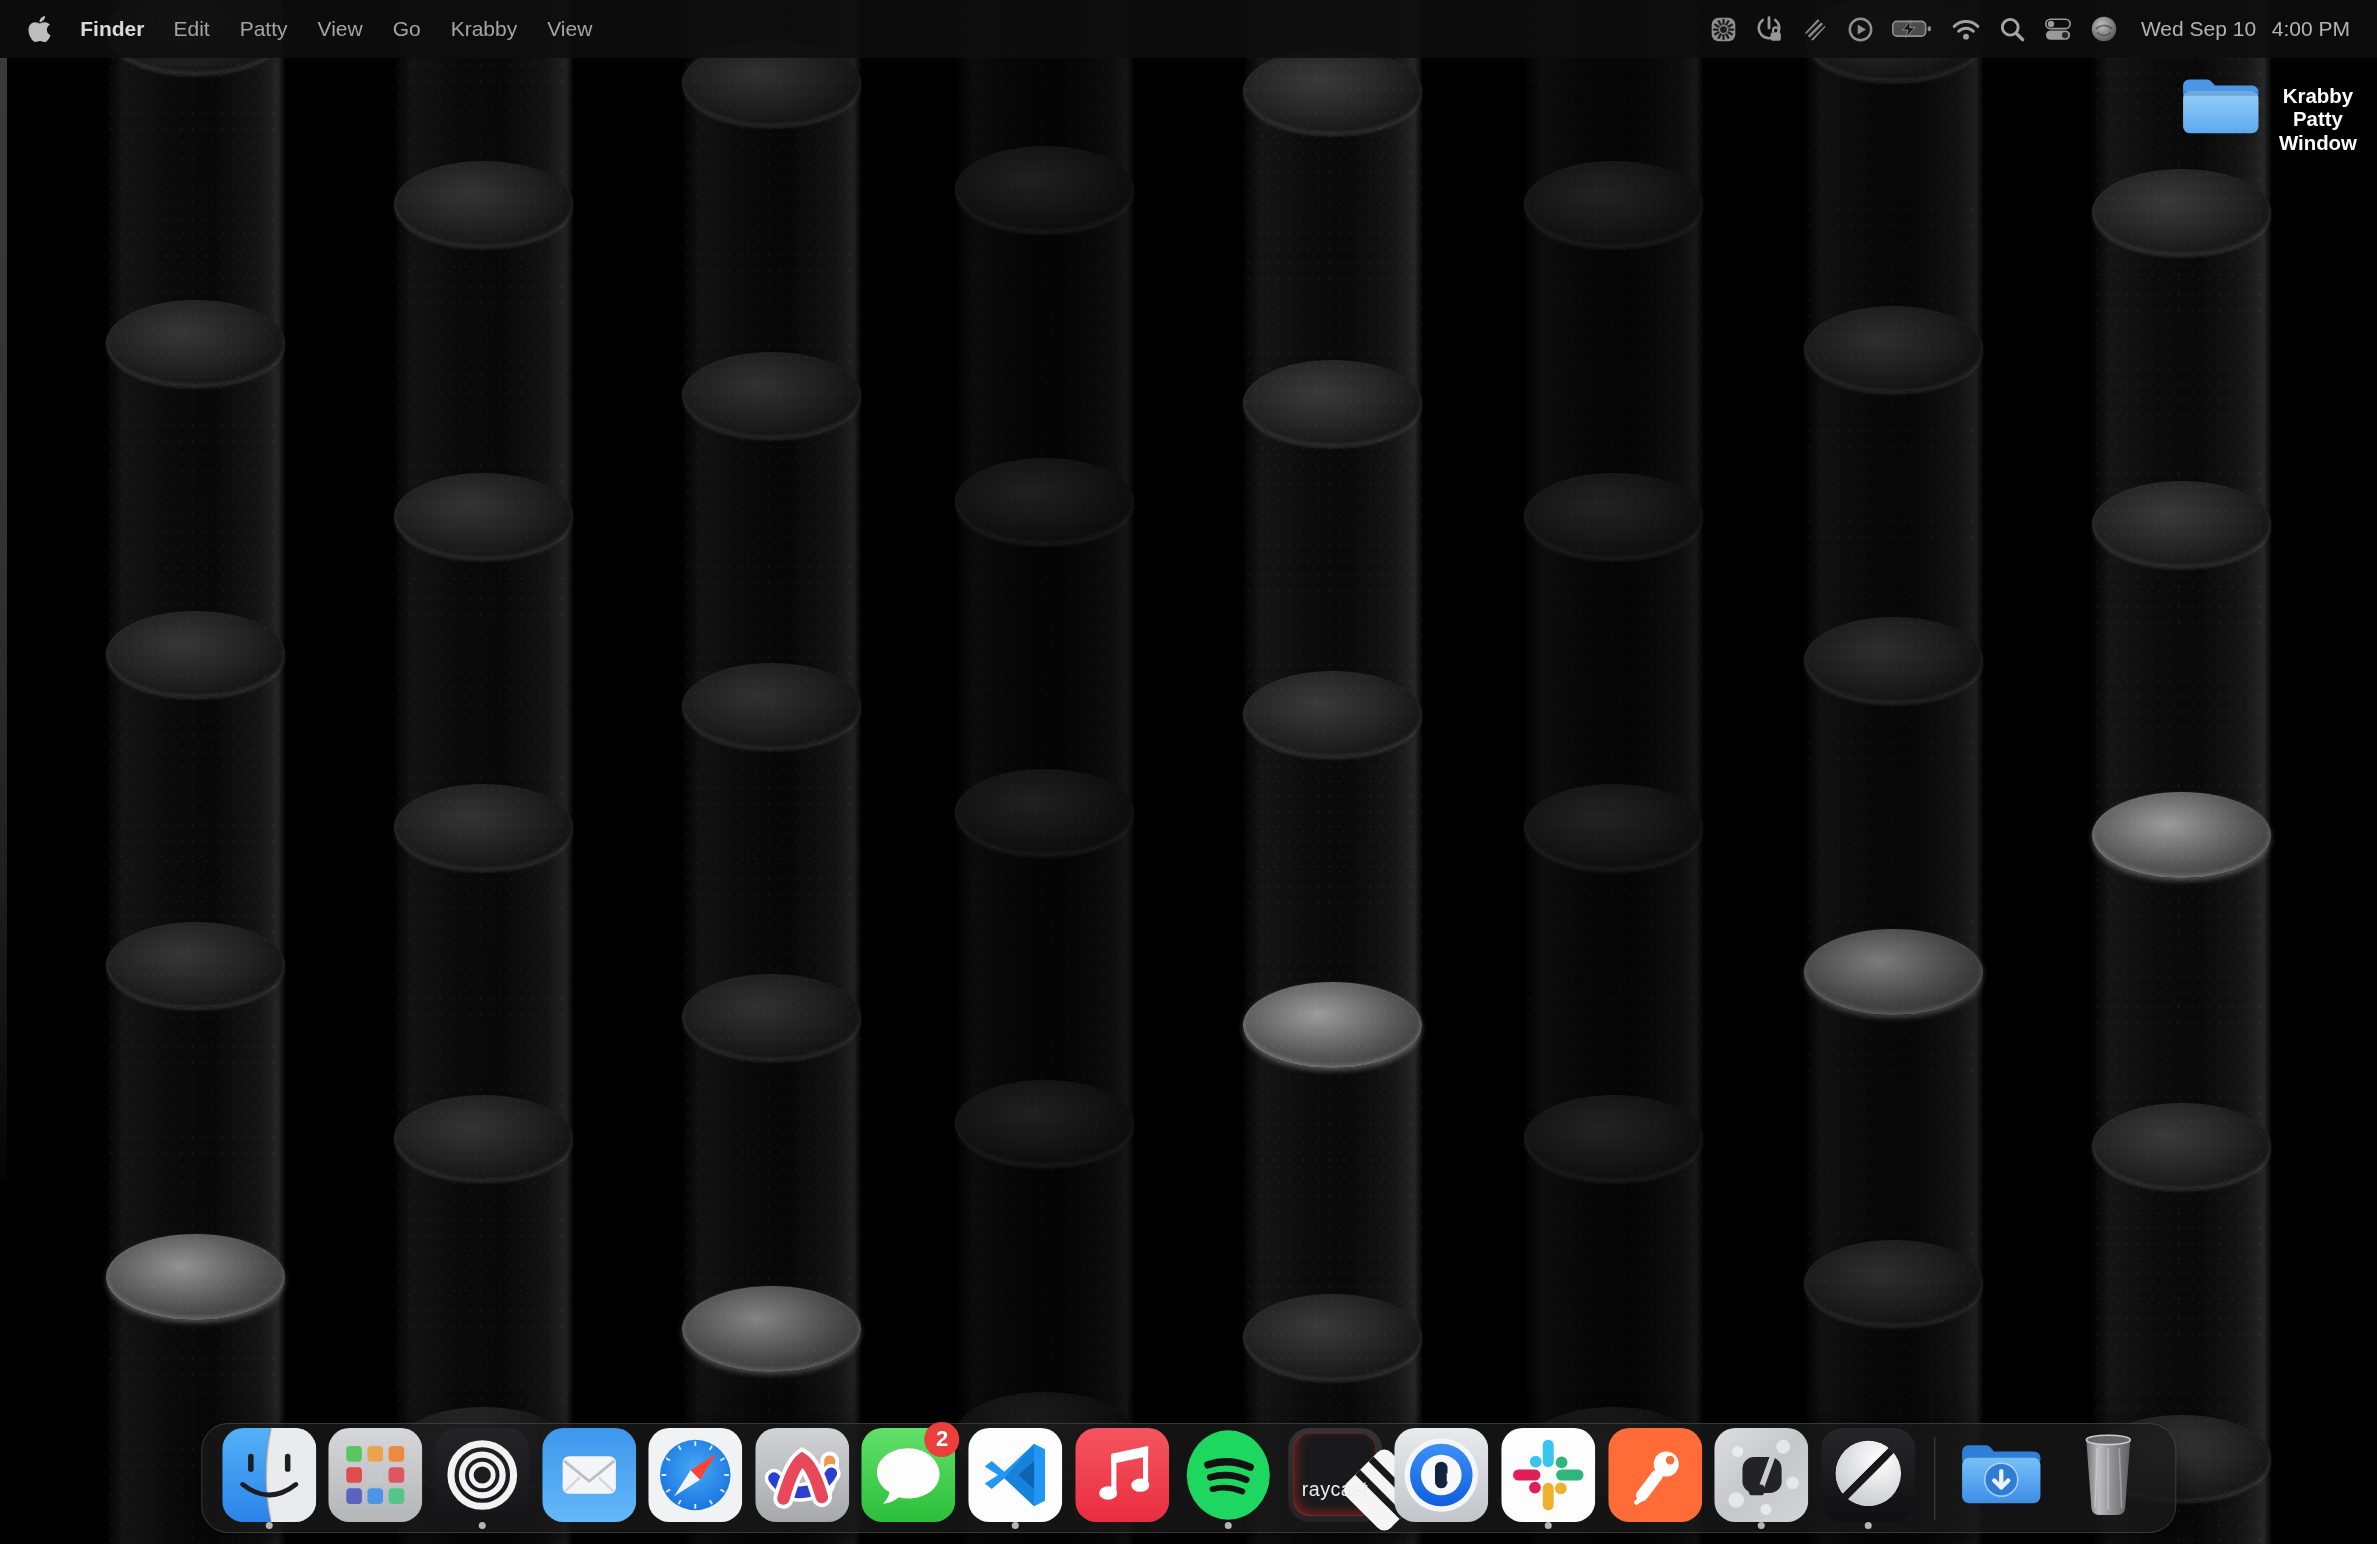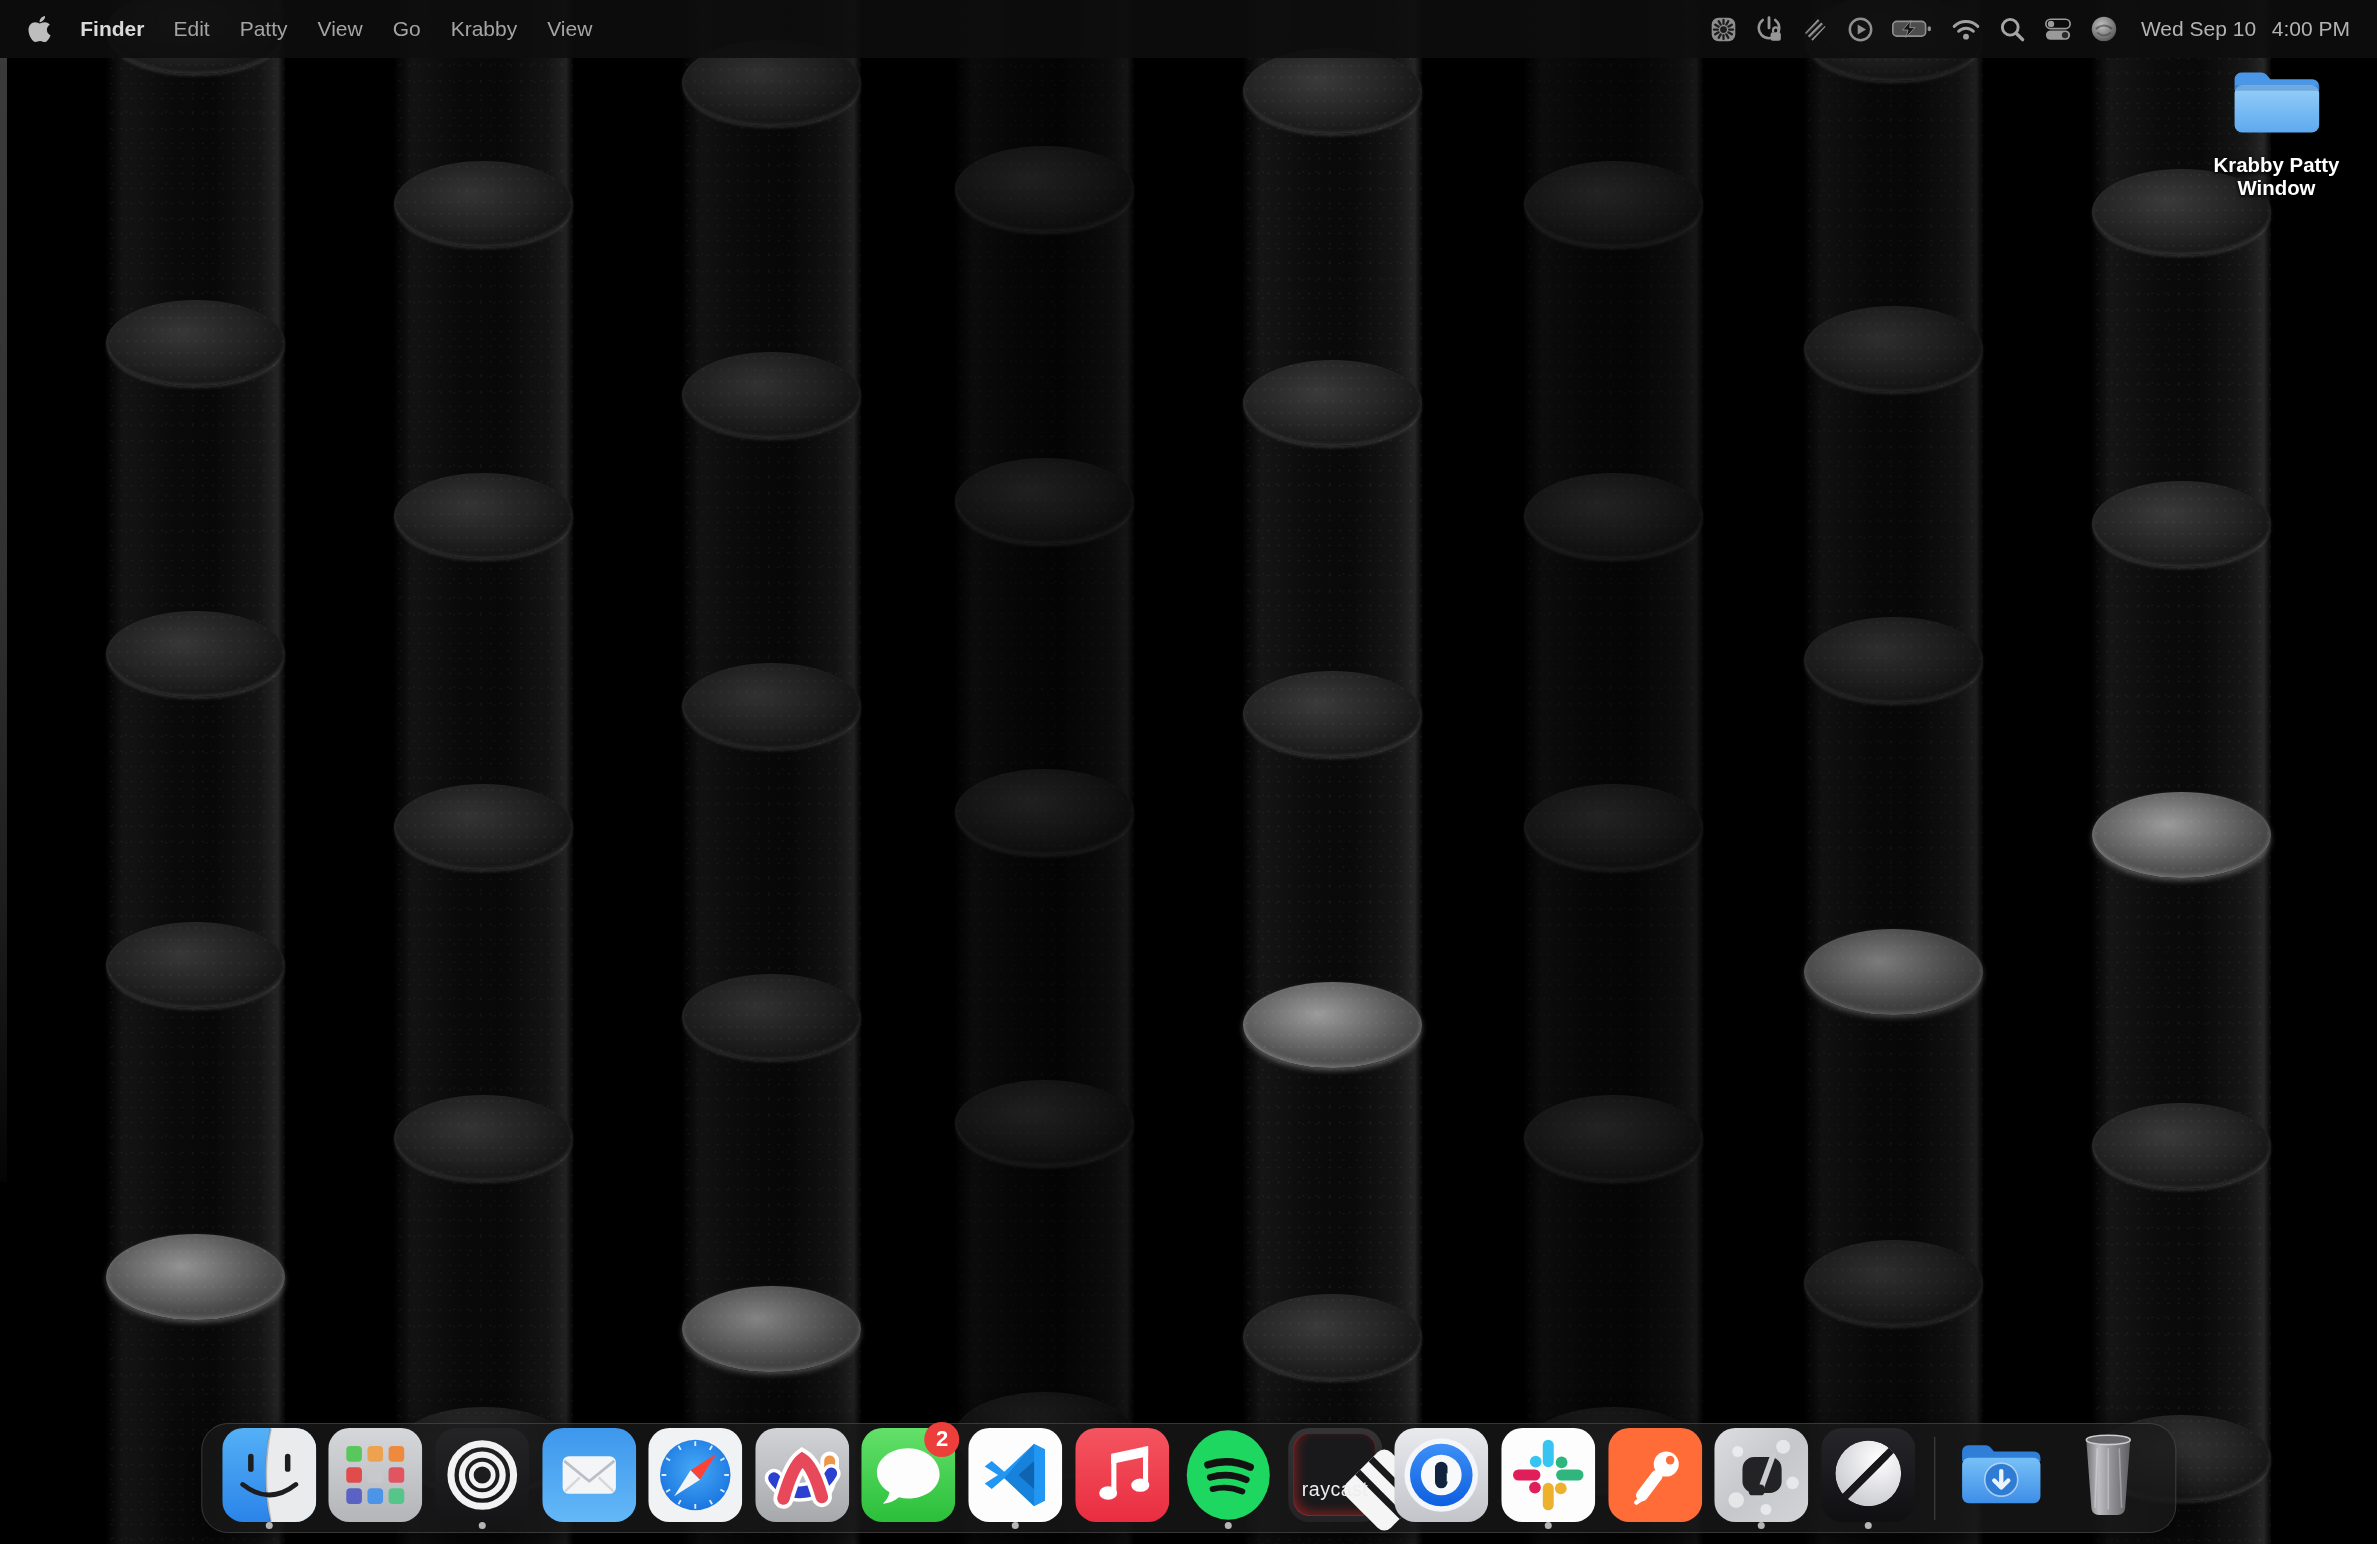--- a/index.html
+++ b/index.html
@@ -49,22 +49,22 @@
   #apple-logo{width:25px;height:30px;margin-right:11px;flex:0 0 auto;}
   #apple-logo svg{display:block;width:100%;height:100%;}
   .menu-title{font-weight:700;color:#dadada;margin:0 14px 0 17.3px;}
   .menu-item{margin:0 15px;color:#a4a4a4;}
   #status-area{margin-left:auto;display:flex;align-items:center;gap:18px;}
   .sicon{display:flex;align-items:center;justify-content:center;height:31px;}
   .sicon svg{display:block;}
   #clock{display:flex;gap:15.7px;color:#b3b3b3;font-size:21px;margin-left:4.7px;}
   
   #desktop-folder{
-    position:absolute;top:64px;left:2179px;width:195px;z-index:10;
-    display:flex;flex-direction:column;align-items:center;cursor:default;
+    position:absolute;top:72px;left:2179px;width:195px;z-index:10;
+    display:flex;flex-direction:row;align-items:flex-start;cursor:default;
   }
   #desktop-folder .folder-img{width:93px;height:77px;}
   #desktop-folder .folder-label{
     margin-top:12.6px;text-align:center;color:#fff;font-weight:700;font-size:20.4px;line-height:23.6px;
     text-shadow:0 1.6px 3.9px rgba(0,0,0,0.95), 0 0 2.4px rgba(0,0,0,0.8);
   }
   
   #dock{
     position:absolute;bottom:11px;left:50%;transform:translateX(-50%);
     height:110px;border-radius:27px;z-index:60;

